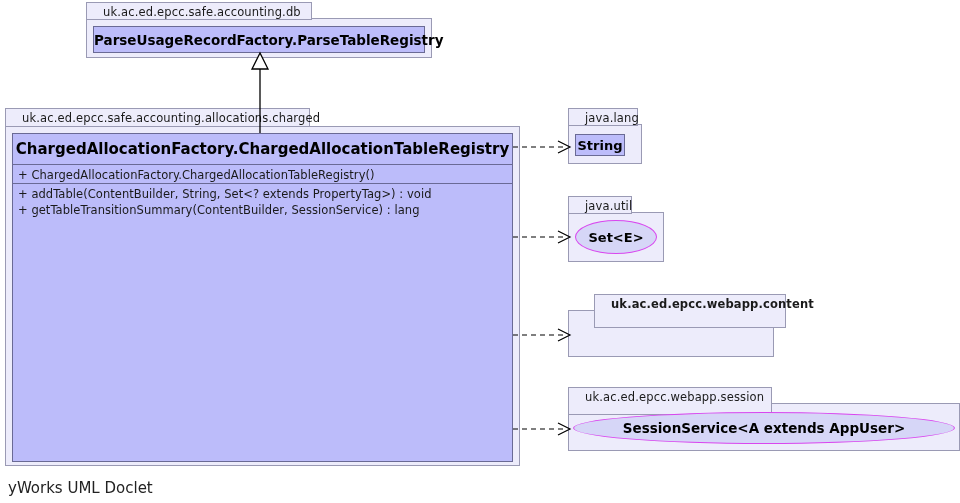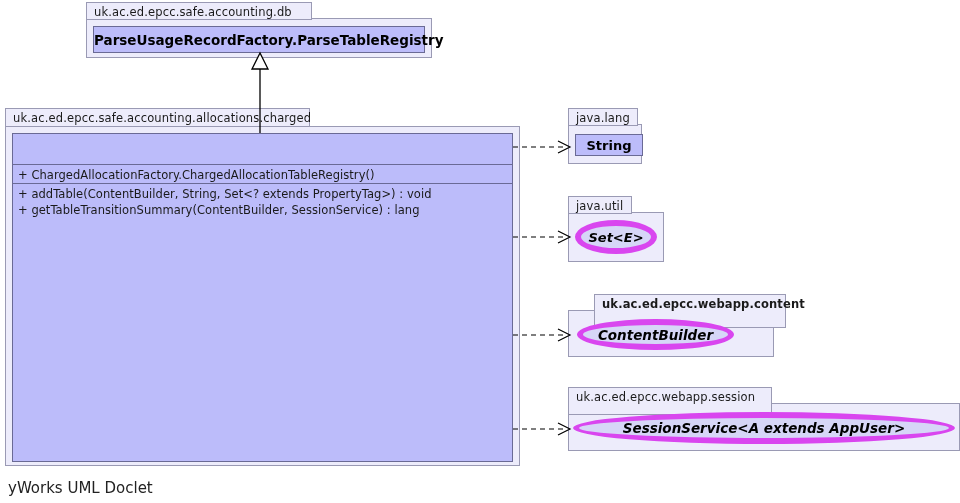--- a/index.html
+++ b/index.html
@@ -30,21 +30,21 @@
     box-sizing: border-box;
   }
   .pkg-tab {
     position: absolute;
     background: #edecfb;
     border: 1px solid #9a9ab4;
     box-sizing: border-box;
     font-size: 11.5px;
     color: #1a1a1a;
     line-height: 1;
-    padding: 4px 6px 0 7px;
+    padding: 4px 6px 0 16px;
     white-space: nowrap;
     letter-spacing: 0.15px;
   }
 
   
   .cls {
     position: absolute;
     background: #bcbcfa;
     border: 1px solid #6a6a95;
     box-sizing: border-box;
@@ -68,27 +68,26 @@
     font-size: 11.5px;
     color: #1a1a1a;
     white-space: nowrap;
     letter-spacing: 0.05px;
   }
 
   
   .iface {
     position: absolute;
     background: #d6d6f7;
-    border: 6px solid #d946ef;
+    border: 1px solid #d946ef;
     border-radius: 50%;
     box-sizing: border-box;
     display: flex;
     align-items: center;
     justify-content: center;
-    font-style: italic;
     font-weight: bold;
     color: #000000;
     white-space: nowrap;
   }
 
   
   .footer {
     position: absolute;
     left: 8px;
     top: 479px;
@@ -118,49 +117,47 @@
   <div class="cls" style="left:93px; top:26px; width:332px; height:27px;">
     <div class="cls-title" style="font-size:13.5px; line-height:26px; height:25px;">ParseUsageRecordFactory.ParseTableRegistry</div>
   </div>
 
   <div class="pkg" style="left:5px; top:126px; width:515px; height:340px;"></div>
   <div class="pkg-tab" style="left:5px; top:108px; width:305px; height:19px;">
     <span>uk.ac.ed.epcc.safe.accounting.allocations.charged</span>
   </div>
 
   <div class="cls" style="left:12px; top:133px; width:501px; height:329px;">
+    <div class="cls-title" style="font-size:15px; line-height:31px; height:30px;">ChargedAllocationFactory.ChargedAllocationTableRegistry</div>
     <div class="cls-divider" style="top:30px;"></div>
     <div class="member" style="top:34px;">+ ChargedAllocationFactory.ChargedAllocationTableRegistry()</div>
     <div class="cls-divider" style="top:49px;"></div>
     <div class="member" style="top:53px;">+ addTable(ContentBuilder, String, Set&lt;? extends PropertyTag&gt;) : void</div>
     <div class="member" style="top:69px;">+ getTableTransitionSummary(ContentBuilder, SessionService) : lang</div>
   </div>
 
   <div class="pkg" style="left:568px; top:124px; width:74px; height:40px;"></div>
   <div class="pkg-tab" style="left:568px; top:108px; width:70px; height:18px;">
     <span>java.lang</span>
   </div>
-  <div class="cls" style="left:575px; top:134px; width:68px; height:22px;">
+  <div class="cls" style="left:575px; top:134px; width:50px; height:22px;">
     <div class="cls-title" style="font-size:13px; line-height:21px; height:20px;">String</div>
   </div>
 
   <div class="pkg" style="left:568px; top:212px; width:96px; height:50px;"></div>
   <div class="pkg-tab" style="left:568px; top:196px; width:64px; height:18px;">
     <span>java.util</span>
   </div>
   <div class="iface" style="left:575px; top:220px; width:82px; height:34px; font-size:13px;">
     <span>Set&lt;E&gt;</span>
   </div>
 
   <div class="pkg" style="left:568px; top:310px; width:206px; height:47px;"></div>
   <div class="pkg-tab" style="left:594px; top:294px; width:192px; height:34px;font-weight:bold;">
     <span>uk.ac.ed.epcc.webapp.content</span>
-  </div>
-  <div class="iface" style="left:577px; top:319px; width:157px; height:31px; font-size:13.5px;">
-    <span>ContentBuilder</span>
   </div>
 
   <div class="pkg" style="left:568px; top:403px; width:392px; height:48px;"></div>
   <div class="pkg-tab" style="left:568px; top:387px; width:204px; height:28px;">
     <span>uk.ac.ed.epcc.webapp.session</span>
   </div>
   <div class="iface" style="left:573px; top:412px; width:382px; height:32px; font-size:13.5px;justify-content:center;">
     <span>SessionService&lt;A extends AppUser&gt;</span>
   </div>
 

